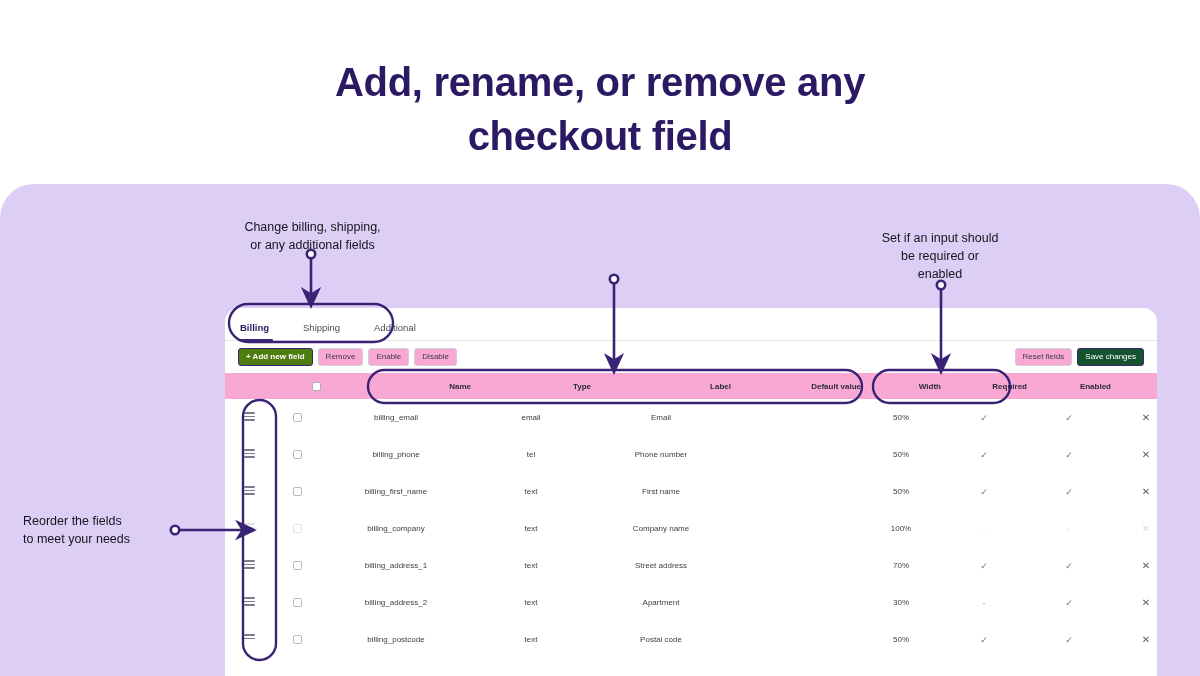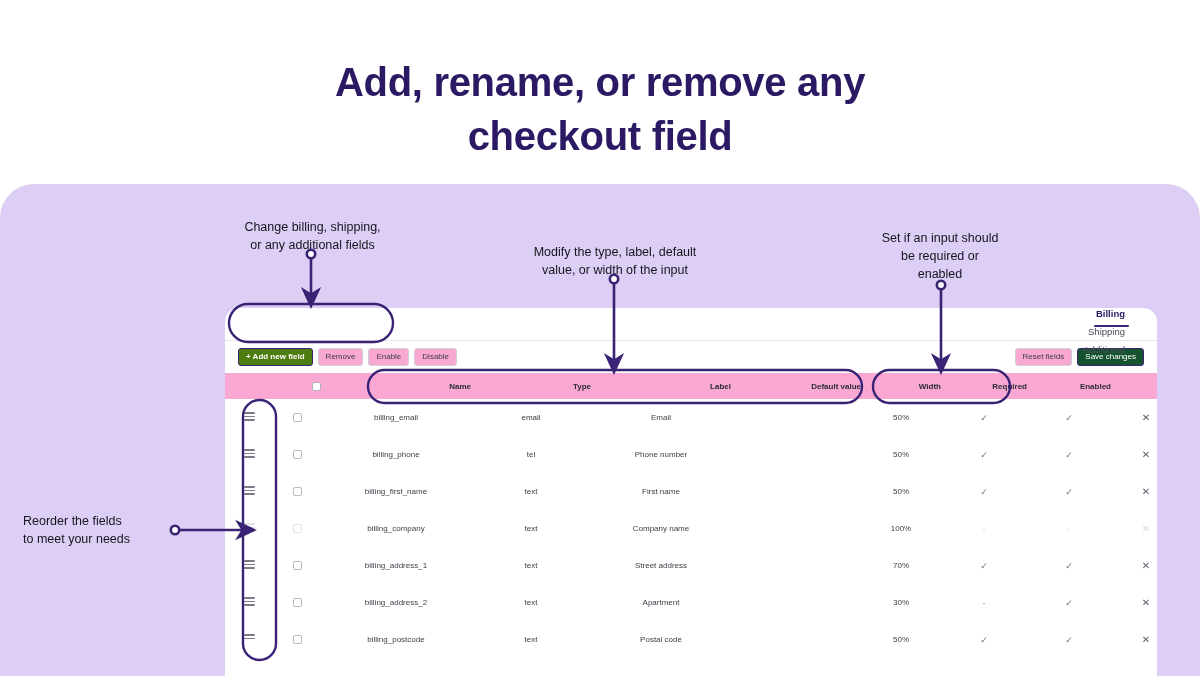--- a/index.html
+++ b/index.html
@@ -33,21 +33,21 @@
     position: absolute; left: 225px; top: 308px; width: 932px; height: 368px;
     background: #ffffff;
     border-top-left-radius: 14px;
     border-top-right-radius: 14px;
     overflow: hidden;
   }
 
   
   .tabbar {
     height: 33px; border-bottom: 1px solid #e6e6ec;
-    display: flex; align-items: flex-end; padding-left: 13px; gap: 0; flex-direction: column;
+    display: flex; align-items: flex-end; padding-left: 13px; gap: 0;
   }
   .tab {
     font-size: 9.5px; color: #4a4a58; padding: 0 14px 7px 2px;
     margin-right: 18px; position: relative; cursor: pointer; white-space: nowrap;
   }
   .tab.active { color: #2b1a63; font-weight: 700; }
   .tab.active::after {
     content: ""; position: absolute; left: 0; right: 10px; bottom: -1px;
     height: 2.5px; background: #3a2374; border-radius: 2px;
   }
@@ -134,22 +134,20 @@
 
   <div class="headline">
     <span>Add, rename, or remove any</span>
     <span class="l2">checkout field</span>
   </div>
 
   <div class="panel"></div>
 
   <div class="ann" style="left:195px; top:218px; width:235px;">Change billing, shipping,
 or any additional fields</div>
-  <div class="ann" style="left:480px; top:243px; width:270px;">Modify the type, label, default
-value, or width of the input</div>
   <div class="ann" style="left:840px; top:229px; width:200px;">Set if an input should
 be required or
 enabled</div>
   <div class="ann left" style="left:23px; top:512px; width:200px;">Reorder the fields
 to meet your needs</div>
 
   <div class="app-card">
 
     <div class="tabbar">
       <div class="tab active">Billing</div>

